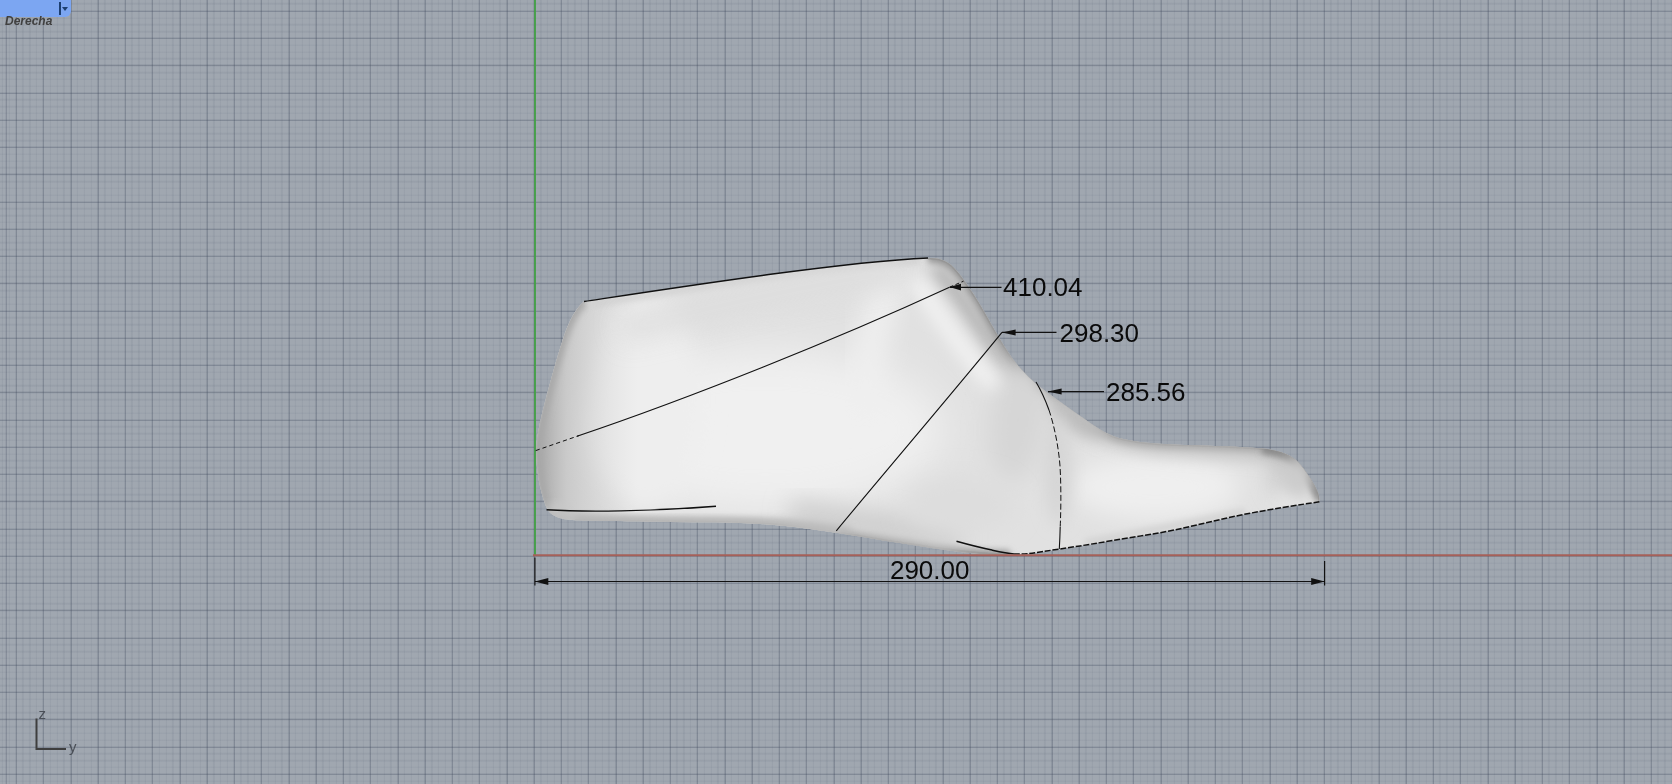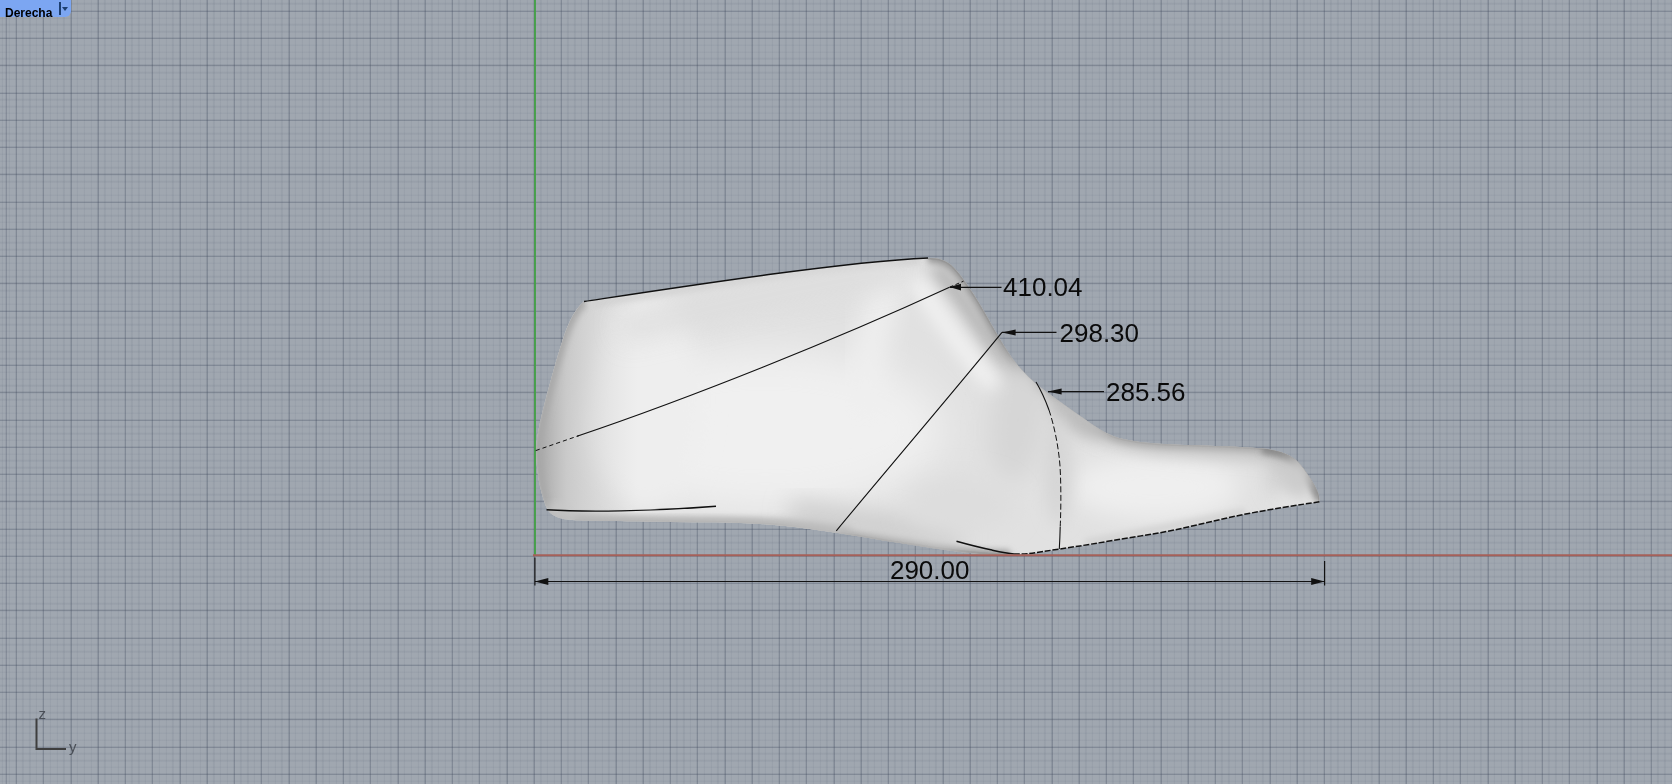--- a/index.html
+++ b/index.html
@@ -10,21 +10,21 @@
     background-image:
       repeating-linear-gradient(to right, rgba(56,66,85,0.33) 0 1px, transparent 1px 27.25px),
       repeating-linear-gradient(to bottom, rgba(56,66,85,0.33) 0 1px, transparent 1px 27.25px),
       repeating-linear-gradient(to right, rgba(94,104,121,0.12) 0 1.4px, transparent 1.4px 6.8125px),
       repeating-linear-gradient(to bottom, rgba(94,104,121,0.12) 0 1.4px, transparent 1.4px 6.8125px);
     background-position: 15.75px 0, 0 10.75px, 1.85px 0, 0 3.7px;
   }
   svg{position:absolute;left:0;top:0;}
   .tab{position:absolute;left:0;top:0;width:71px;height:17px;background:#7ca6f2;
        border-bottom-right-radius:6px;}
-  .tab span{position:absolute;left:5px;top:6px;font-size:12px;font-weight:bold;color:#000000;}
+  .tab span{position:absolute;left:5px;top:14px;font-size:12px;font-weight:bold;color:#404040;font-style:italic;}
   .tab i{position:absolute;left:59px;top:2px;width:2px;height:13px;background:#1d3f70;}
   .tab b{position:absolute;left:62px;top:7px;width:0;height:0;
          border-left:3.6px solid transparent;border-right:3.6px solid transparent;
          border-top:4px solid #1d3f70;}
 </style>
 </head>
 <body>
 <div class="grid"></div>
 <svg width="1672" height="784" viewBox="0 0 1672 784">
   <defs>

